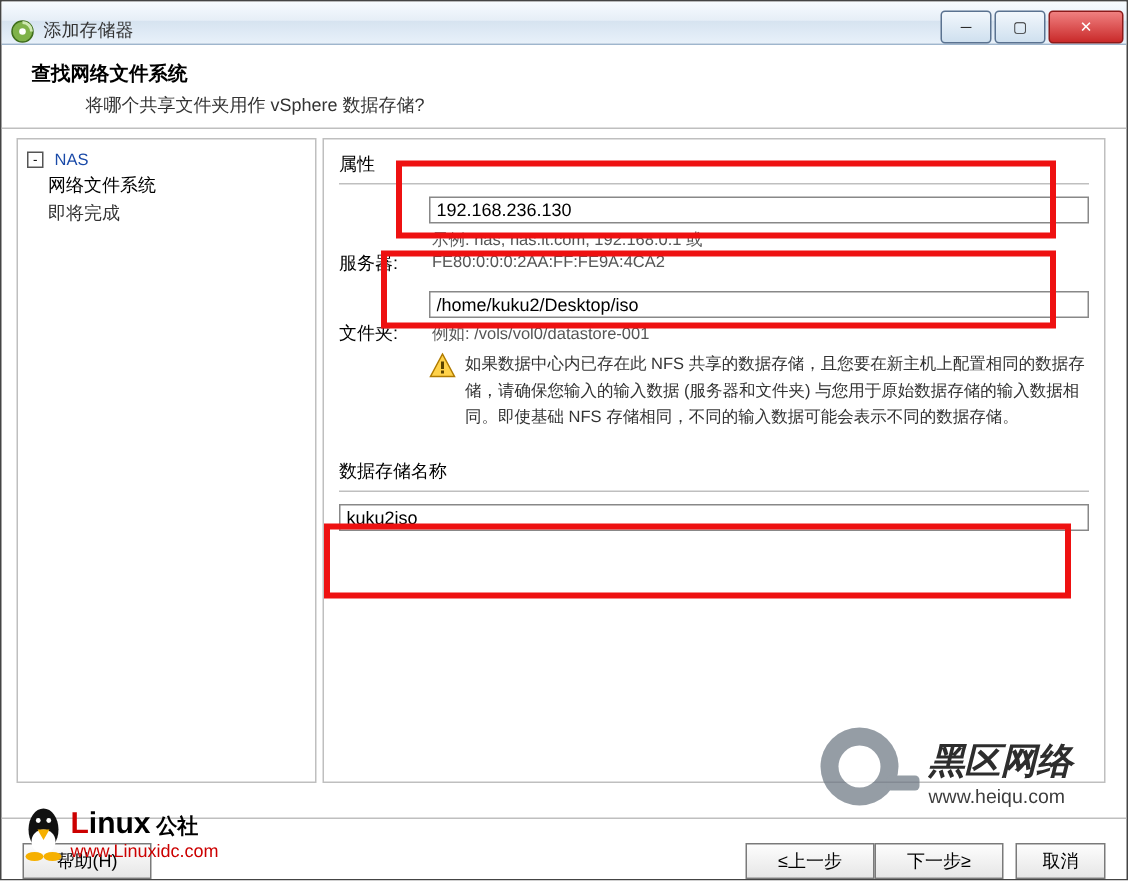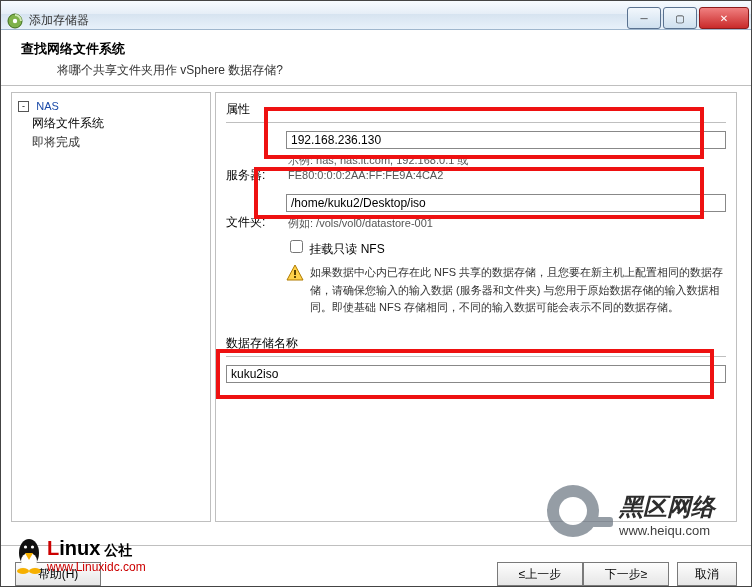--- a/index.html
+++ b/index.html
@@ -91,26 +91,20 @@
       </div>
 
       <div class="row" style="margin-top:10px">
         <div class="lbl">文件夹:</div>
         <div class="fld">
           <input class="inp" type="text" value="/home/kuku2/Desktop/iso" style="">
           <div class="hint">例如: /vols/vol0/datastore-001</div>
         </div>
       </div>
 
-      <div class="ck">
-        <label>
-          <input type="checkbox" style="">
-          <span>挂载只读 NFS</span>
-        </label>
-      </div>
 
       <div class="warnblk">
         <span class="warnico">
           <svg width="18" height="18" viewBox="0 0 18 18">
               <polygon points="9,1 17,16 1,16" fill="#ffd24a" stroke="#b07b00"></polygon>
               <rect x="8" y="6" width="2" height="5" fill="#5c4400"></rect>
               <rect x="8" y="12" width="2" height="2" fill="#5c4400"></rect>
             </svg>
         </span>
         <div class="warntxt">如果数据中心内已存在此 NFS 共享的数据存储，且您要在新主机上配置相同的数据存储，请确保您输入的输入数据 (服务器和文件夹) 与您用于原始数据存储的输入数据相同。即使基础 NFS 存储相同，不同的输入数据可能会表示不同的数据存储。</div>

